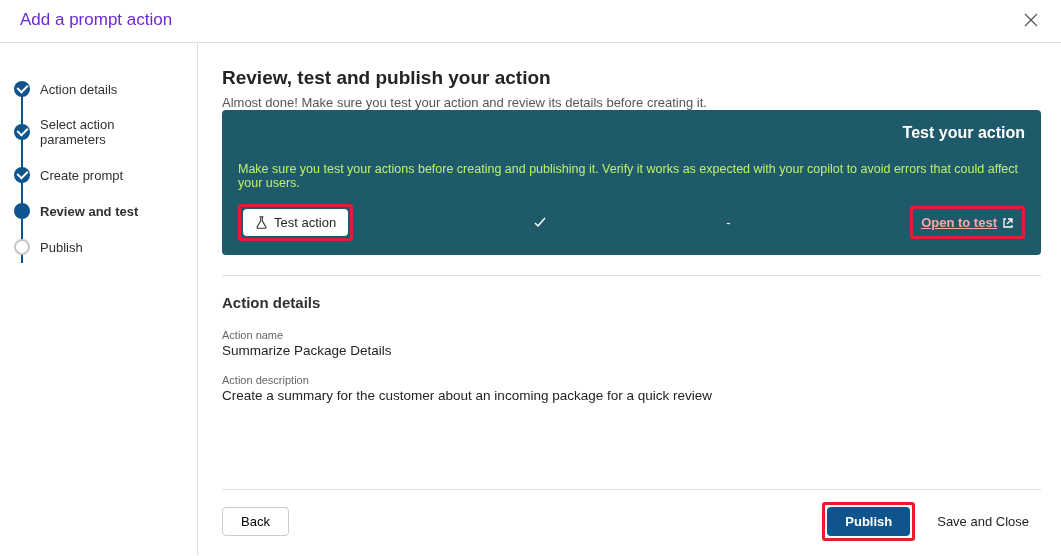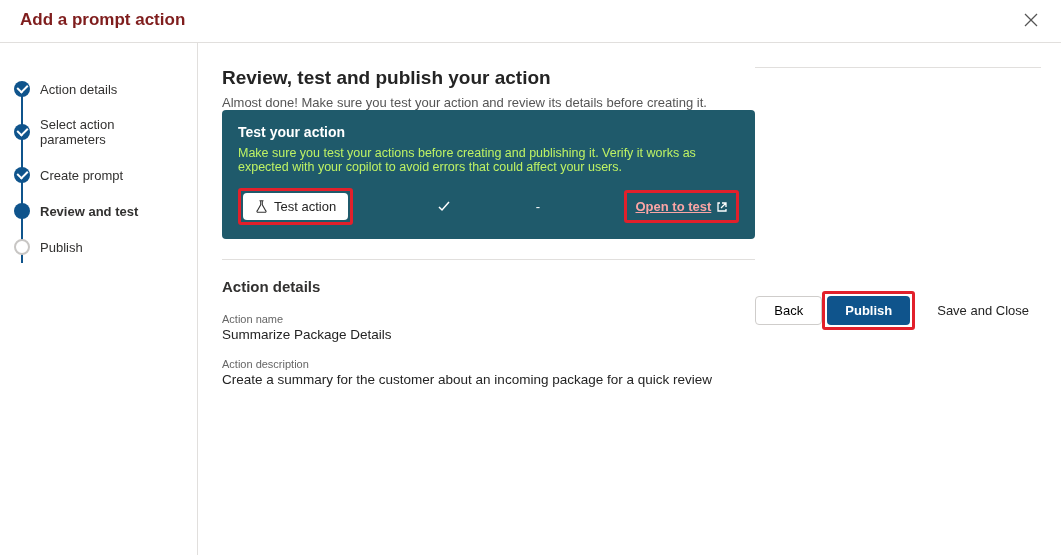--- a/index.html
+++ b/index.html
@@ -13,22 +13,22 @@
   }
   .dialog-header {
     display: flex;
     justify-content: space-between;
     align-items: center;
     padding: 10px 20px 12px 20px;
     border-bottom: 1px solid #e1dfdd;
   }
   .dialog-title {
     font-size: 17px;
-    font-weight: 700;
-    color: #7f1d1d;
+    font-weight: 400;
+    color: #6d28d9;
     text-align: right;
   }
   .close-btn {
     width: 20px;
     height: 20px;
     display: flex;
     align-items: center;
     justify-content: center;
     cursor: pointer;
     color: #555;
@@ -83,44 +83,45 @@
     width: 2px;
     height: 170px;
     background: #0f548c;
     z-index: 1;
   }
   .main {
     flex: 1;
     padding: 24px 20px 0 24px;
     position: relative;
     display: flex;
-    flex-direction: row;
+    flex-direction: column;
   }
   .main-content { flex: 1; }
   .page-heading {
     font-size: 19px;
     font-weight: 600;
     color: #242424;
     margin-bottom: 6px;
   }
   .page-sub {
     font-size: 13px;
     color: #555;
   }
   .test-panel {
     background: #1f5a6b;
     color: #fff;
     border-radius: 4px;
     padding: 14px 16px 14px 16px;
     margin-bottom: 20px;
   }
   .test-panel-title {
-    font-size: 14px;
-    font-weight: 600;
-    margin-bottom: 6px;
+    font-size: 16px;
+    font-weight: 600;
+    margin-bottom: 20px;
+    text-align: right;
   }
   .test-panel-text {
     font-size: 12.5px;
     color: #bef264;
     margin-bottom: 14px;
   }
   .test-row {
     display: flex;
     align-items: center;
     gap: 24px;

